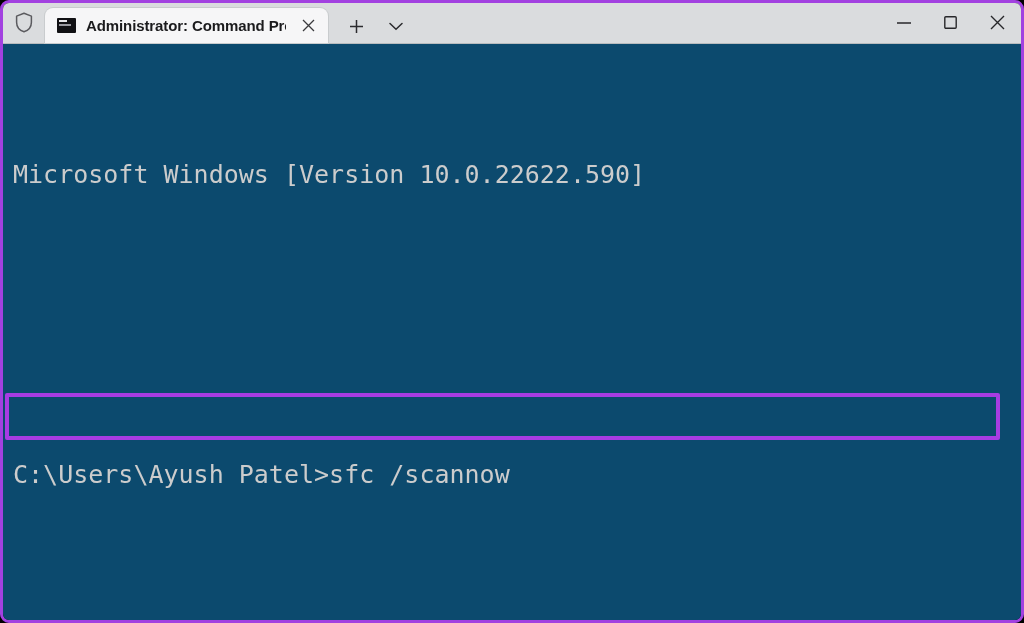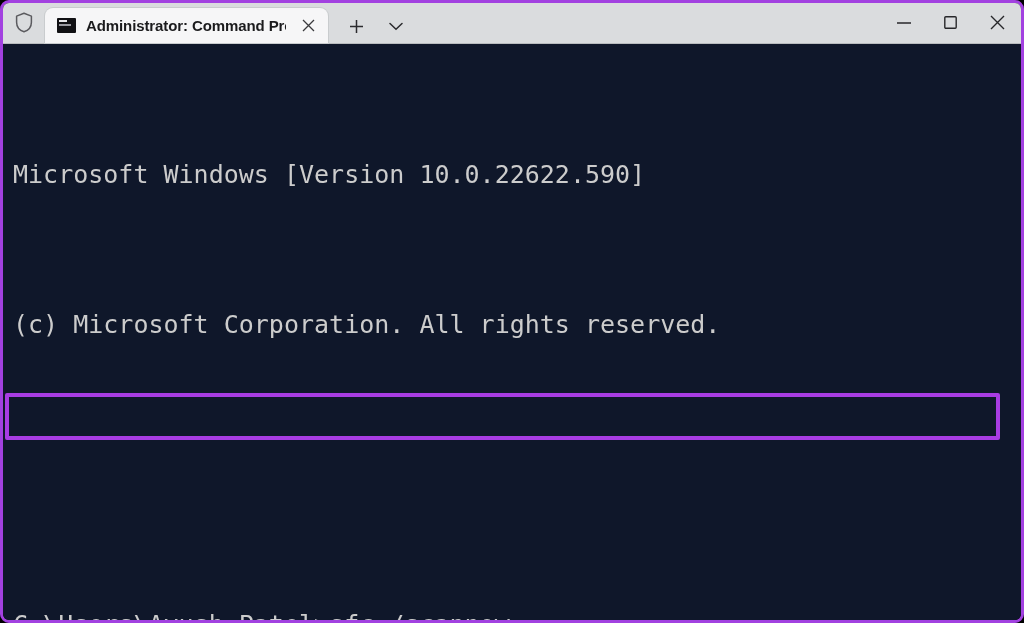--- a/index.html
+++ b/index.html
@@ -139,21 +139,21 @@
     width: 47px;
     display: flex;
     align-items: center;
     justify-content: center;
   }
 
   
   .terminal {
     position: relative;
     height: 576px;
-    background: #0f172a;
+    background: #0c4a6e;
     padding: 6px 0 0 0;
     box-sizing: border-box;
     overflow: hidden;
   }
 
   .termtext {
     font-family: "DejaVu Sans Mono", "Liberation Mono", monospace;
     font-size: 25px;
     line-height: 50px;
     color: #cccccc;
@@ -232,21 +232,20 @@
         <svg width="15" height="15" viewBox="0 0 15 15" aria-hidden="true">
           <path d="M1 1 L14 14 M14 1 L1 14" stroke="#27272a" stroke-width="1.4" fill="none"></path>
         </svg>
       </div>
     </div>
   </div>
 
   <div class="terminal">
     <div class="termtext">
       <div class="line">Microsoft Windows [Version 10.0.22622.590]</div>
-      <div class="line">(c) Microsoft Corporation. All rights reserved.</div>
       <div class="line blank"></div>
       <div class="line">C:\Users\Ayush Patel&gt;sfc /scannow</div>
       
       
       
       
       
       
       
       

